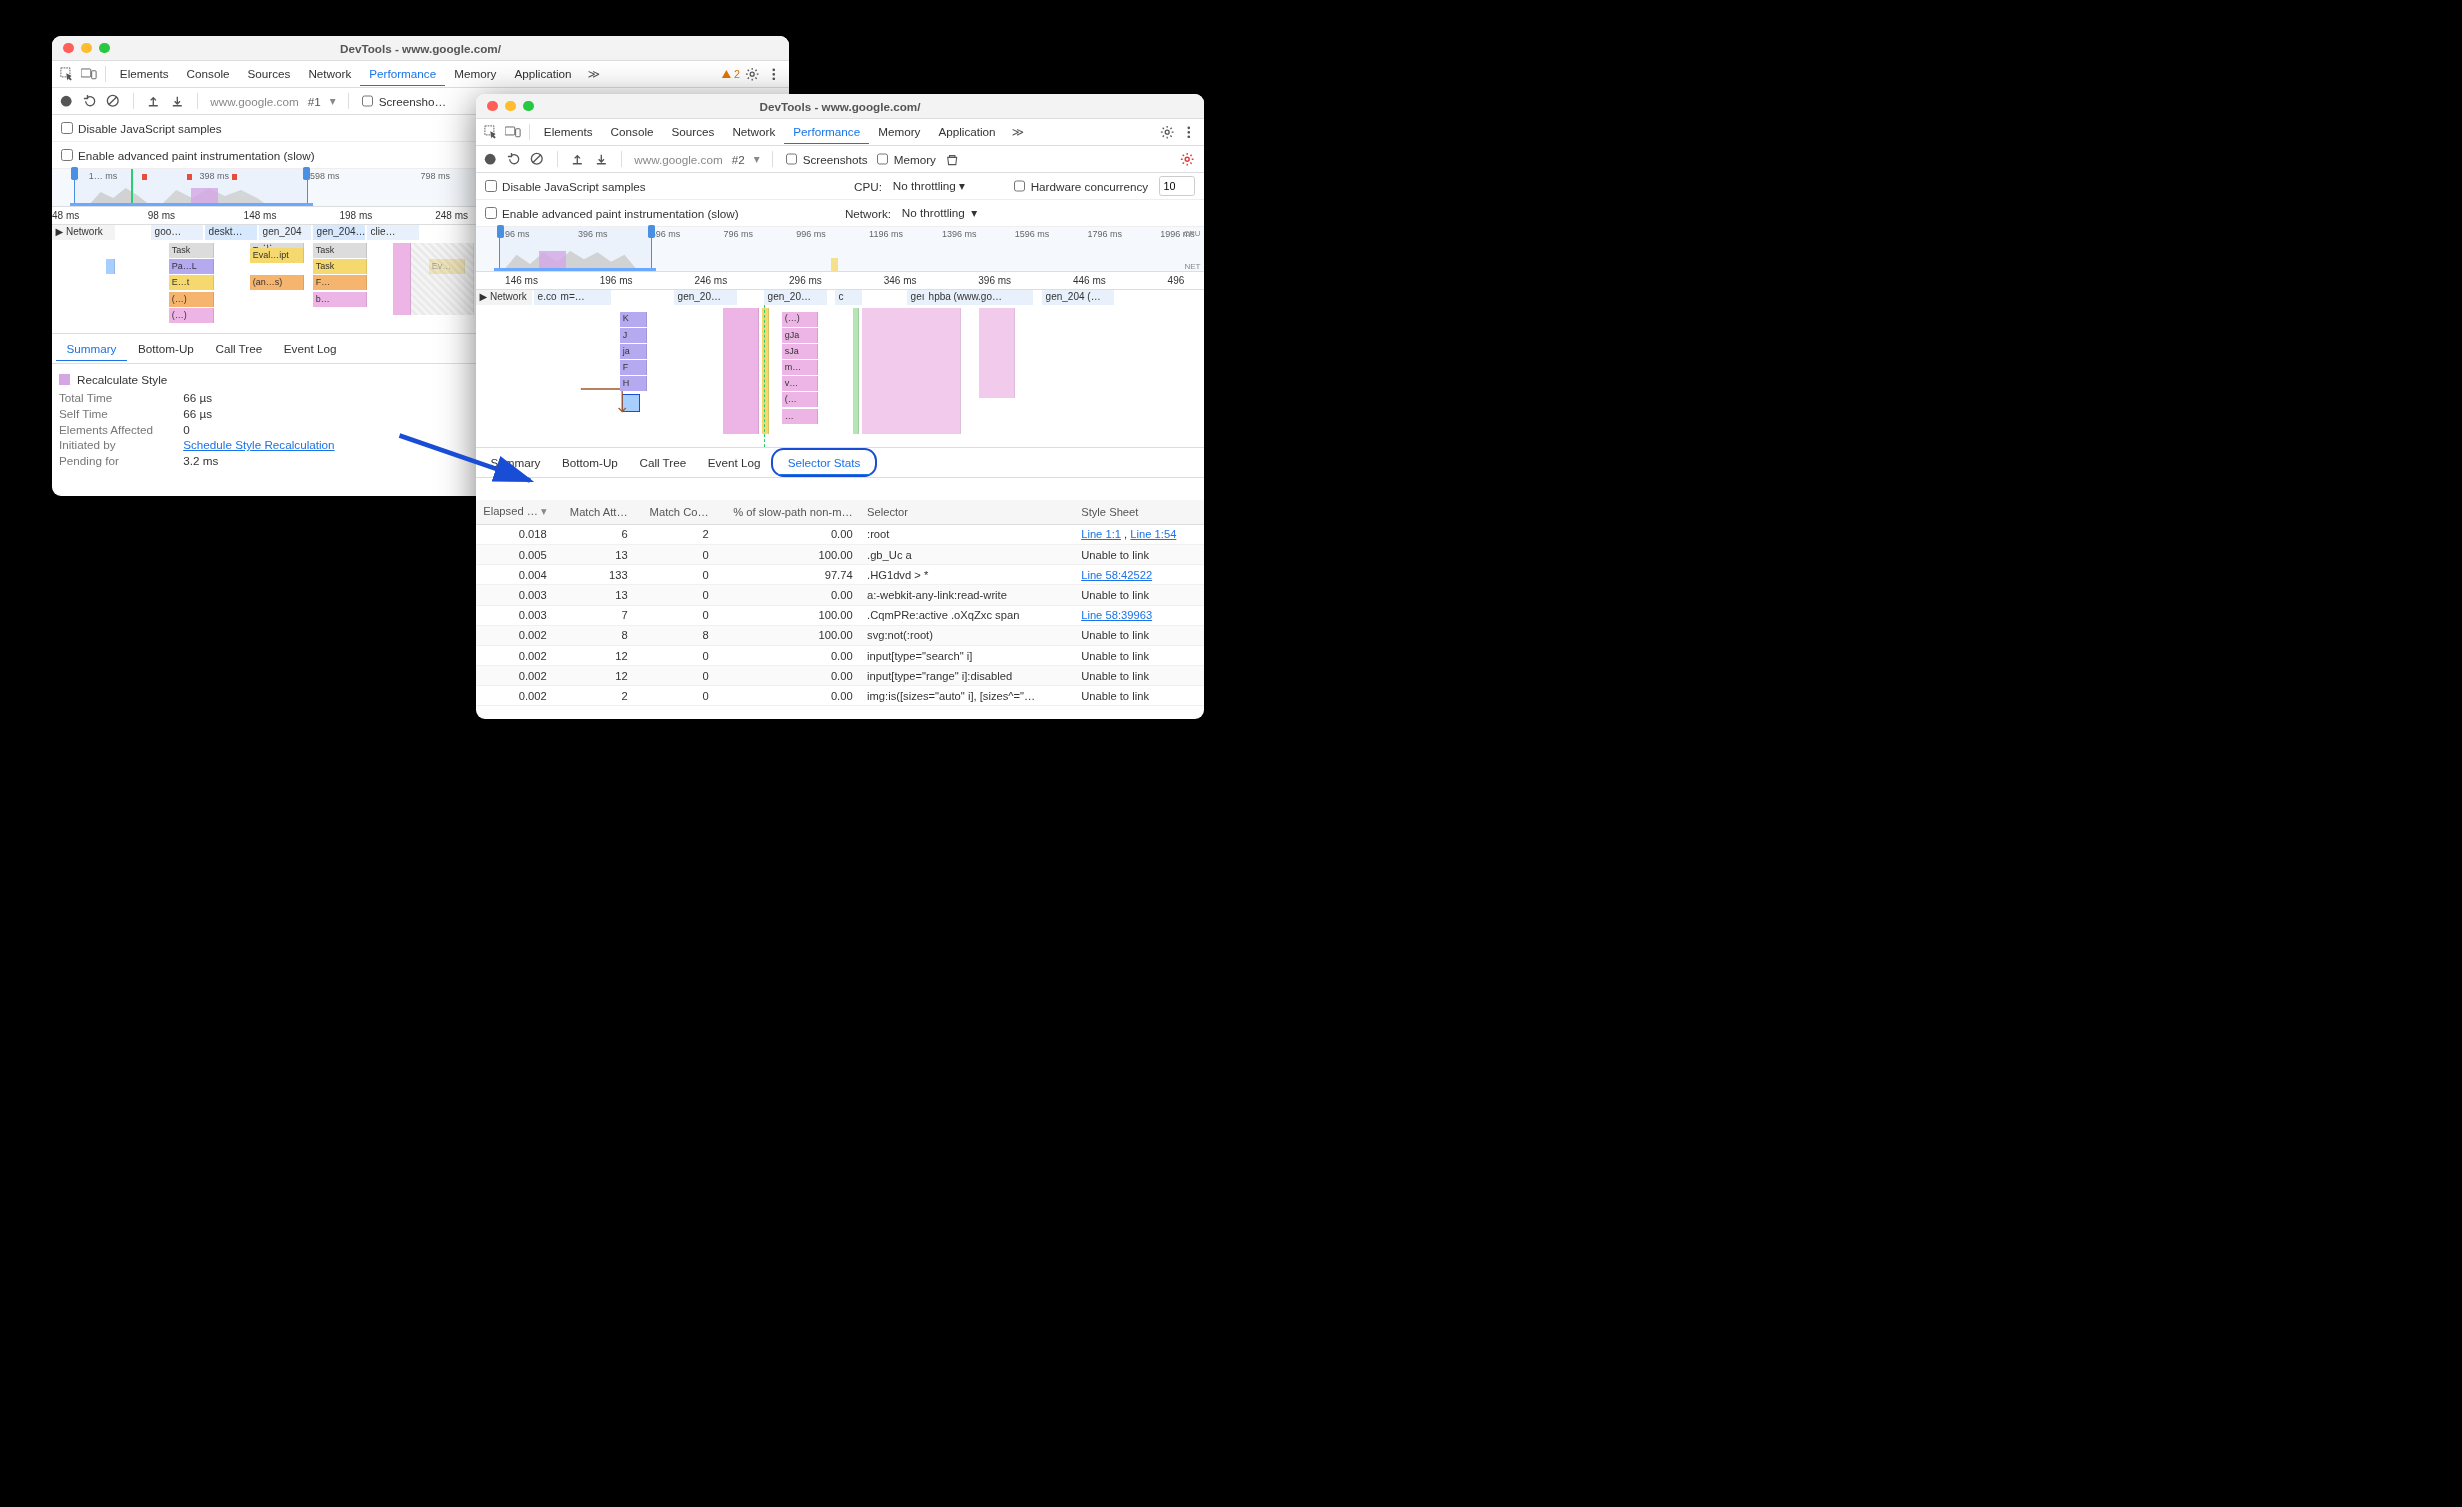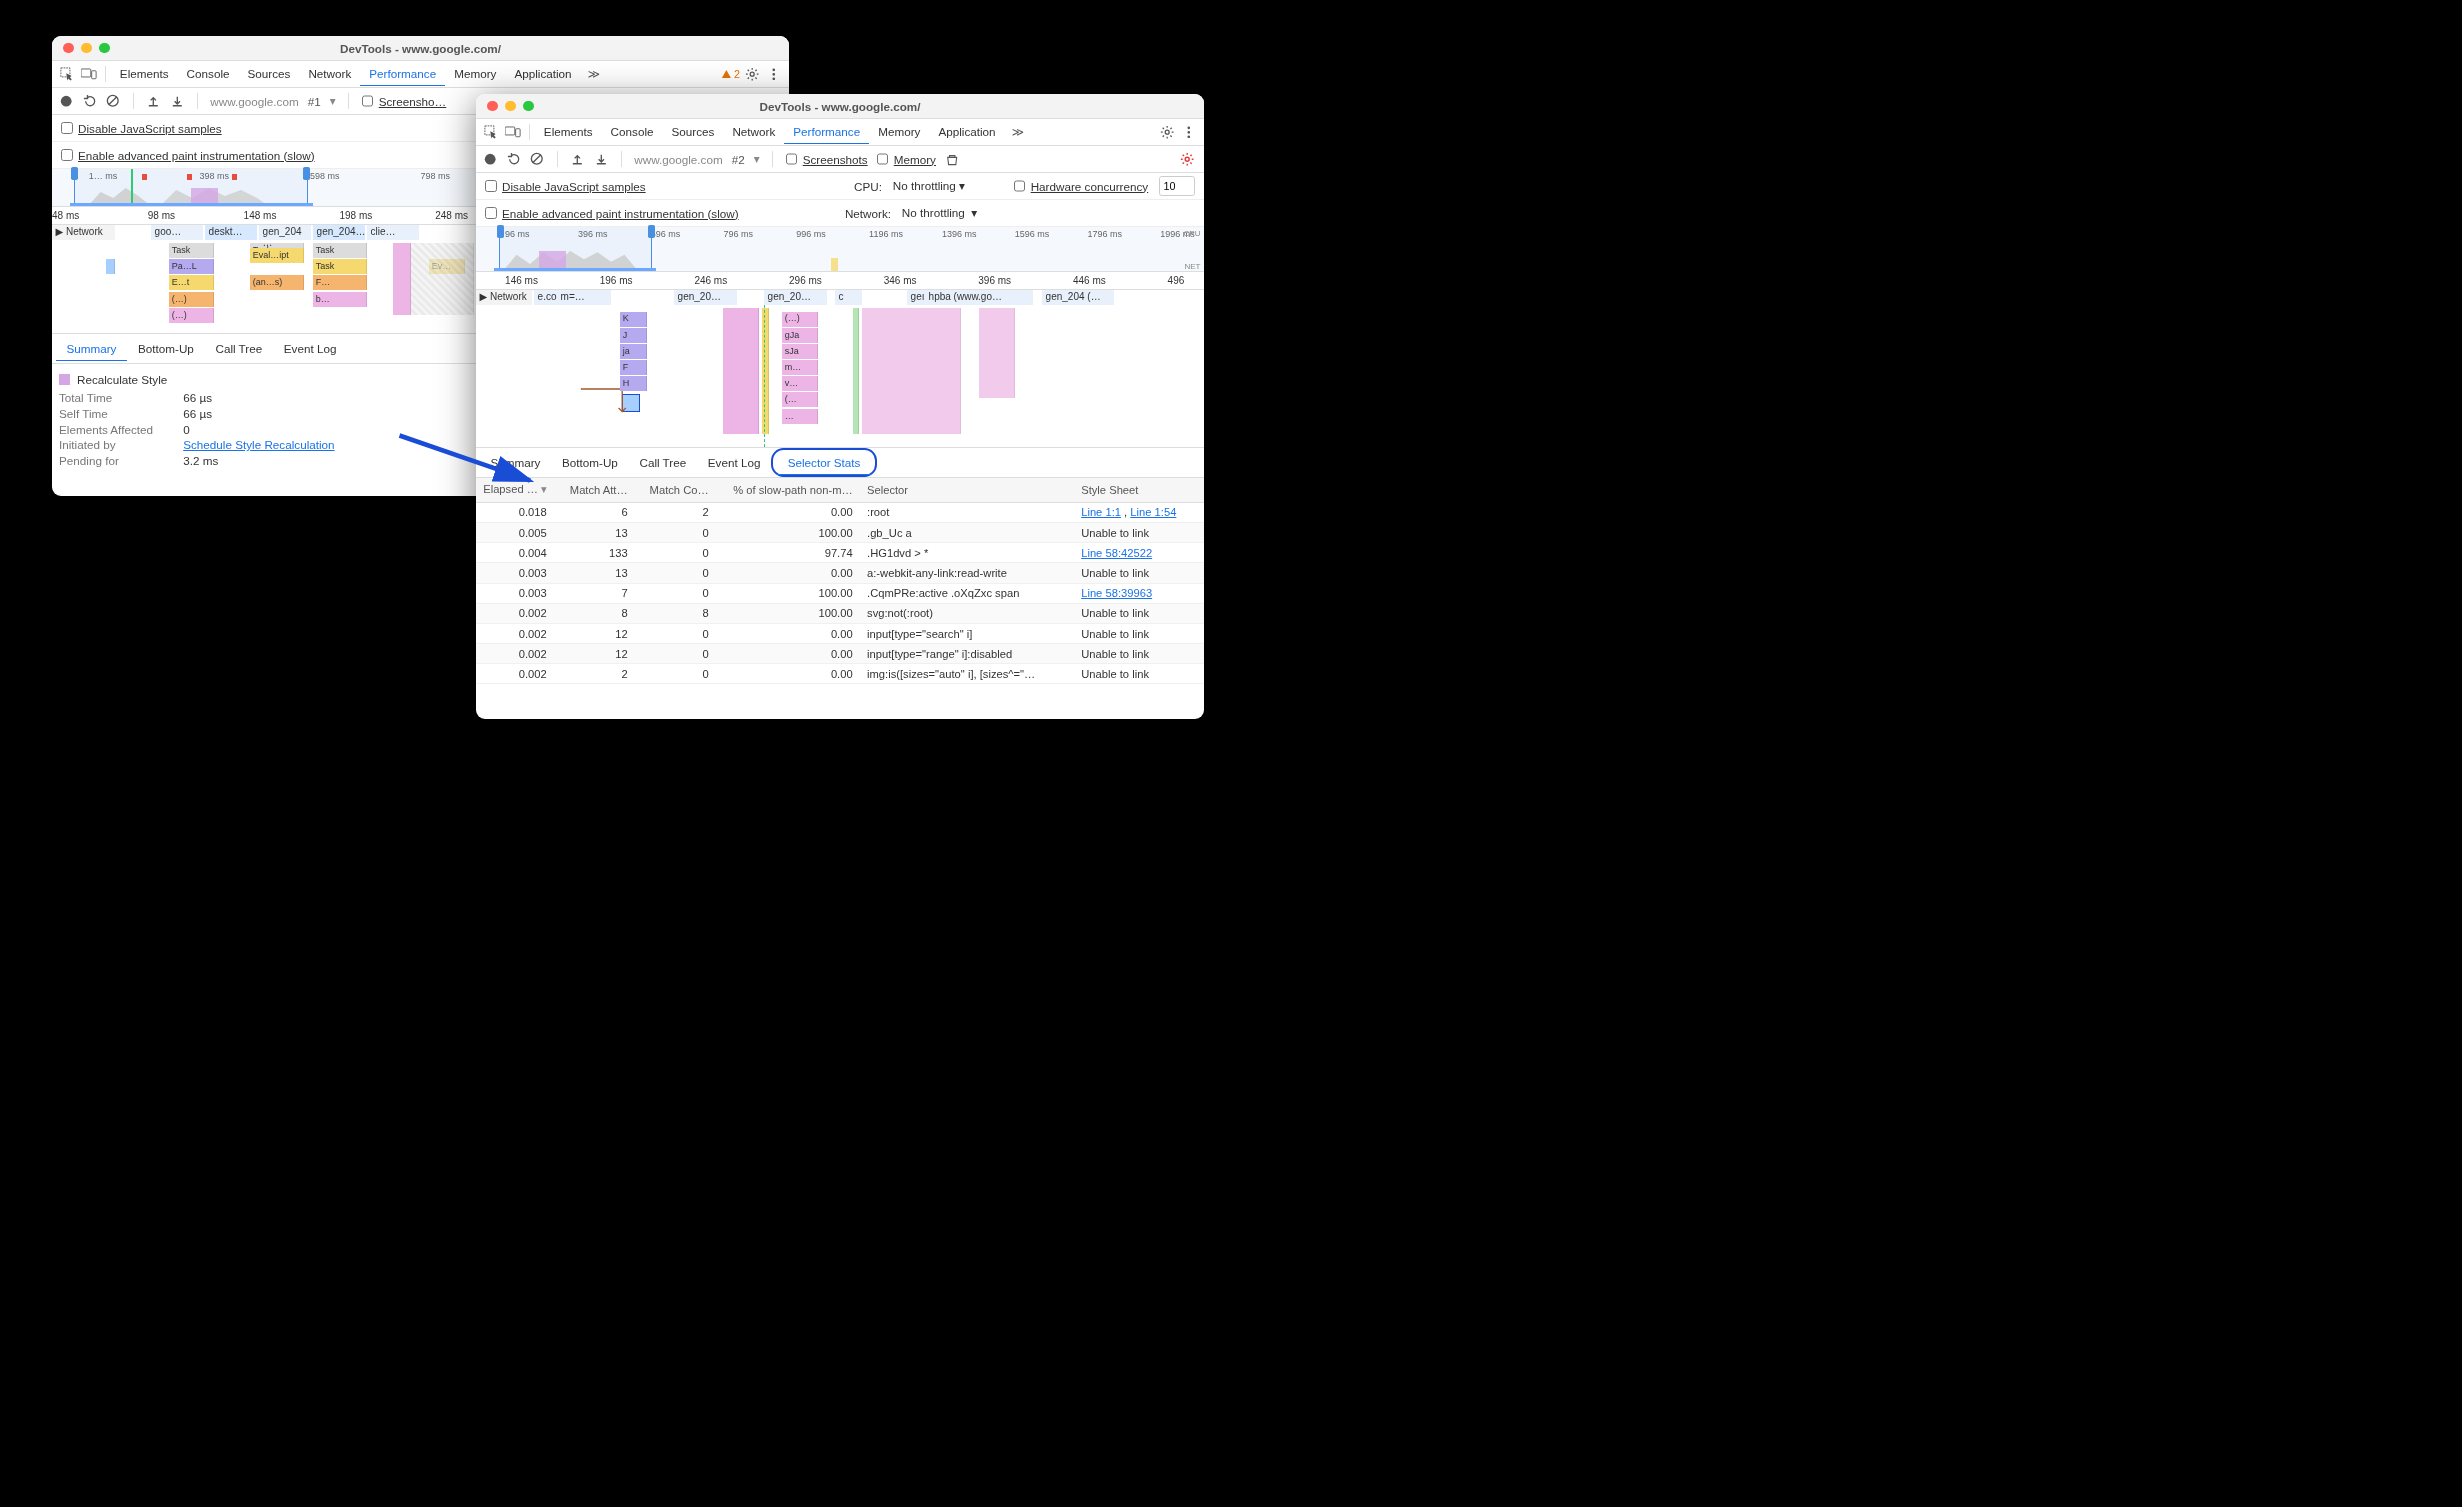--- a/index.html
+++ b/index.html
@@ -55,21 +55,21 @@
   .spacer { flex: 1; }
 
   .rec-toolbar {
     display: flex; align-items: center; height: 27px; border-bottom: 0.9px solid #ddd;
     padding: 0 7.2px; gap: 9px; font-size: 11.7px;
   }
   .rec-toolbar .ico { width: 14.4px; height: 14.4px; color: #555; display:flex; align-items:center; justify-content:center; }
   .rec-url { color: #888; }
   .rec-url-hash { color: #555; }
   .rec-chev { color: #888; }
-  .checkbox { display: flex; align-items: center; gap: 5.4px; text-decoration: underline; }
+  .checkbox { display: flex; align-items: center; gap: 5.4px; }
   .checkbox input { width: 11.7px; height: 11.7px; }
   .opts-row {
     display: flex; align-items: center; height: 27px; border-bottom: 0.9px solid #eee;
     padding: 0 9px; gap: 10.8px; font-size: 11.7px;
   }
   .opts-row .label { color: #333; }
   .opts-row .val { color: #333; }
   .highlight-blue { border: 2.7px solid #1a4dd6; border-radius: 12.6px; padding: 1.8px 7.2px; display: inline-flex; align-items: center; gap: 5.4px; background: #fff; }
 
   .timeline-minimap {
@@ -115,21 +115,21 @@
 
   .summary-panel { padding: 9px 7px; }
   .summary-panel .title-row { display: flex; align-items: center; gap: 7.2px; margin-bottom: 5.4px; }
   .summary-panel .swatch { width: 10.8px; height: 10.8px; background: #d5a6e5; }
   .summary-panel .metric { display: flex; gap: 7.2px; margin: 2.7px 0; font-size: 11.7px; }
   .summary-panel .metric .mlabel { color: #777; min-width: 117px; }
   .summary-panel .metric .mval { color: #333; }
   .summary-panel a { color: #1a73e8; text-decoration: underline; }
 
   .table-wrap { overflow: auto; }
-  table.sel { width: 100%; border-collapse: collapse; font-size: 11.2px; }
+  table.sel { width: 100%; border-collapse: collapse; font-size: 11.2px; margin-top: 22px; }
   table.sel th { text-align: left; padding: 5.4px 7.2px; background: #f6f6f6; border-bottom: 0.9px solid #ddd; white-space: nowrap; overflow:hidden; text-overflow:ellipsis; font-weight: 400; color: #555; }
   table.sel th.sorted::after { content: " ▾"; color: #888;}
   table.sel td { padding: 3.6px 7.2px; border-bottom: 0.9px solid #f0f0f0; white-space: nowrap; overflow: hidden; text-overflow: ellipsis; }
   table.sel tr:nth-child(even) td { background: #fafafa; }
   table.sel td.num, table.sel th.num { text-align: right; }
   table.sel a { color: #1a73e8; text-decoration: underline; }
 
   .arrow {
     position: absolute;
     left: 395px;

